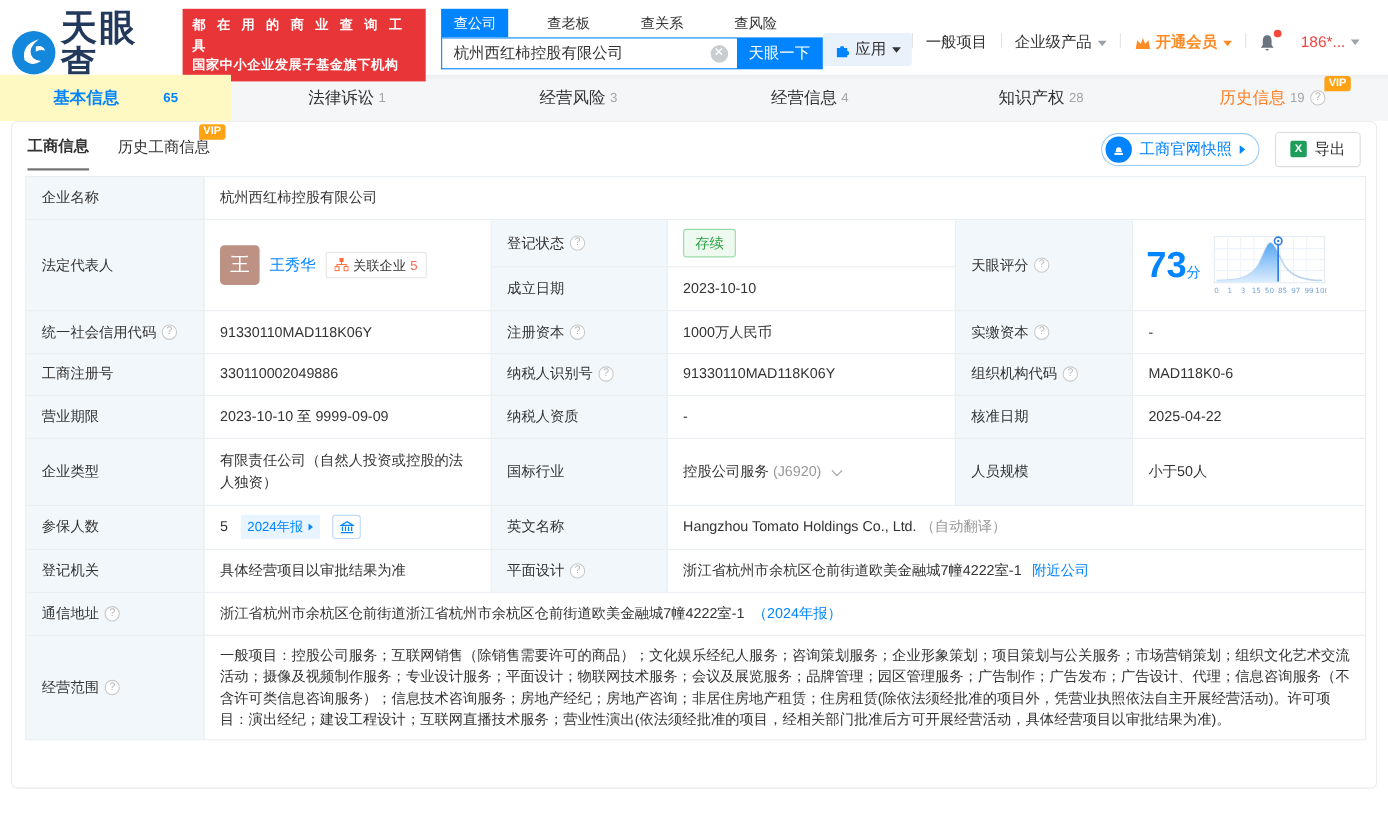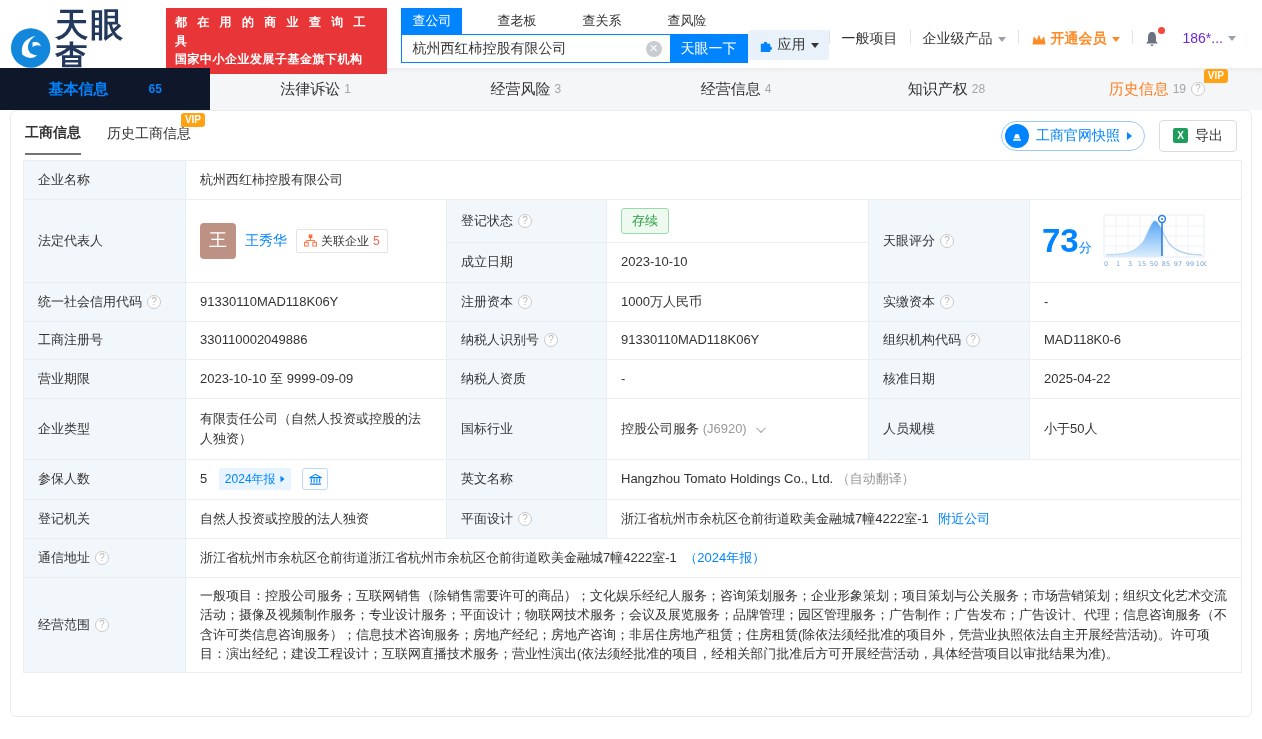--- a/index.html
+++ b/index.html
@@ -26,27 +26,27 @@
   .search-btn { width:78px; height:29px; background:#0084ff; color:#fff; border:none; font-size:14px; cursor:pointer; font-family:inherit; }
   .top-nav { margin-left:auto; display:flex; align-items:flex-start; margin-top:22px; font-size:14px; }
   .nav-item { display:flex; align-items:center; cursor:pointer; padding:0 12px; white-space:nowrap; }
   .nav-apps { background:#e9f2fb; padding:6px 10px; border-radius:3px; }
   .sep { width:1px; height:14px; background:#e3e3e3; }
   .caret { display:inline-block; width:0; height:0; border-left:4px solid transparent; border-right:4px solid transparent; border-top:5px solid #9aa2ab; margin-left:5px; }
   .vip-nav { color:#ff8b27; font-weight:bold; }
   .vip-nav .caret { border-top-color:#ff8b27; }
   .bell-wrap { position:relative; padding:0 10px; cursor:pointer; }
   .bell-dot { position:absolute; top:-3px; right:6px; width:7px; height:7px; background:#f5483b; border-radius:50%; }
-  .account { color:#6d28d9; }
+  .account { color:#ef4444; }
 
   
   .main-tabs { height:42px; background:#f5f6f7; display:flex; margin-top:6px; box-shadow:inset 0 6px 6px -6px rgba(0,0,0,.08); }
   .main-tab { flex:1; display:flex; align-items:center; justify-content:center; font-size:15px; cursor:pointer; position:relative; color:#333; }
   .main-tab .cnt { font-size:12px; color:#a5a5a5; margin-left:4px; }
-  .main-tab.active { background:#0f172a; color:#0084ff; font-weight:bold;gap:17px; }
+  .main-tab.active { background:#fef9c3; color:#0084ff; font-weight:bold;gap:17px; }
   .main-tab.active .cnt { color:#0084ff;padding-left:19px; }
   .main-tab.history { color:#ff7e20; }
   .vip-tag { position:absolute; top:1px; right:34px; background:#ffa213; color:#fff; font-size:10px; font-weight:bold; line-height:14px; padding:0 4px; border-radius:3px 3px 3px 0; }
   .q-ic { display:inline-block; width:14px; height:14px; border:1px solid #c9c9c9; border-radius:50%; color:#b5b5b5; font-size:10px; line-height:12px; text-align:center; margin-left:5px; background:#fff; }
 
   
   .card { margin:0 10px; border:1px solid #ececec; border-radius:6px; height:607px; background:#fff; }
   .subtab-row { display:flex; align-items:center; padding:13px 14px 0 14px; }
   .subtab { font-size:14px; margin-right:26px; padding-bottom:11px; cursor:pointer; position:relative; color:#333; }
   .subtab.active { font-weight:bold; border-bottom:2px solid #737373; }
@@ -380,21 +380,21 @@
       </td>
       <td class="lbl"><span>英文名称</span></td>
       <td colspan="3">
         <span>Hangzhou Tomato Holdings Co., Ltd.</span>
         <span class="muted">（自动翻译）</span>
       </td>
     </tr>
 
     <tr style="height:39px">
       <td class="lbl"><span>登记机关</span></td>
-      <td>自然人投资或控股的法人独资</td>
+      <td>具体经营项目以审批结果为准</td>
       <td class="lbl">
         <span class="lbl-in">
               <span>平面设计</span>
               <span class="q-ic">?</span>
             </span>
       </td>
       <td colspan="3">
         <span>浙江省杭州市余杭区仓前街道欧美金融城7幢4222室-1</span>
         <span class="link" style="margin-left:6px">附近公司</span>
       </td>

